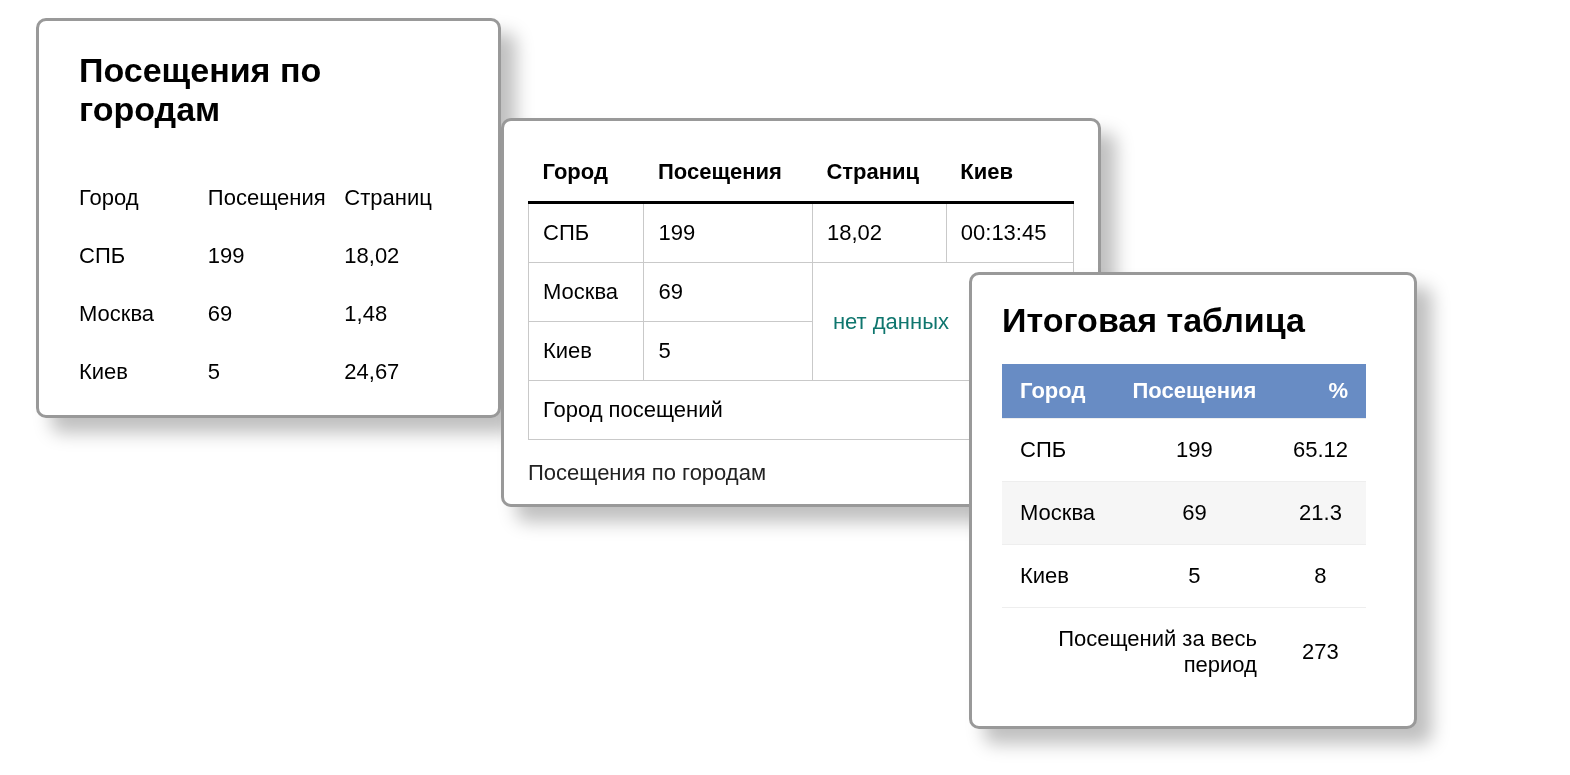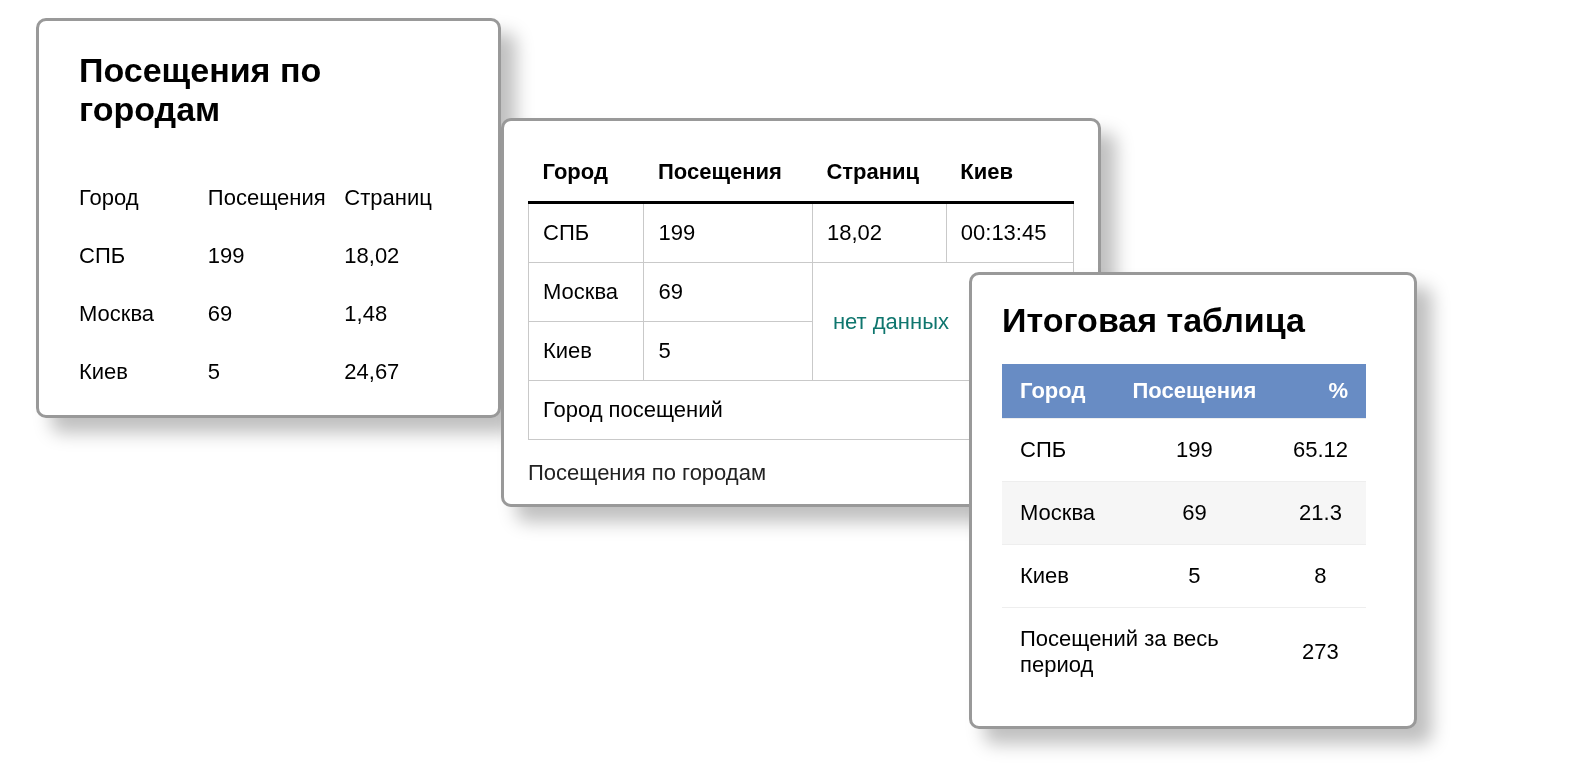--- a/index.html
+++ b/index.html
@@ -103,20 +103,21 @@
   .stable tbody td {
     padding: 18px;
     border-top: 1px solid #eee;
   }
   .stable tbody tr:nth-child(even) td { background: #f6f6f6; }
   .stable td.center { text-align: center; }
   .stable td.right  { text-align: center; }
   .stable tfoot td {
     padding: 18px;
     border-top: 1px solid #eee;
+    text-align: right;
   }
 </style>
 </head>
 <body>
 
 <div class="card card1">
   <h2>Посещения по городам</h2>
   <div class="plain-table">
     <div class="plain-row">
       <div>Город</div>

